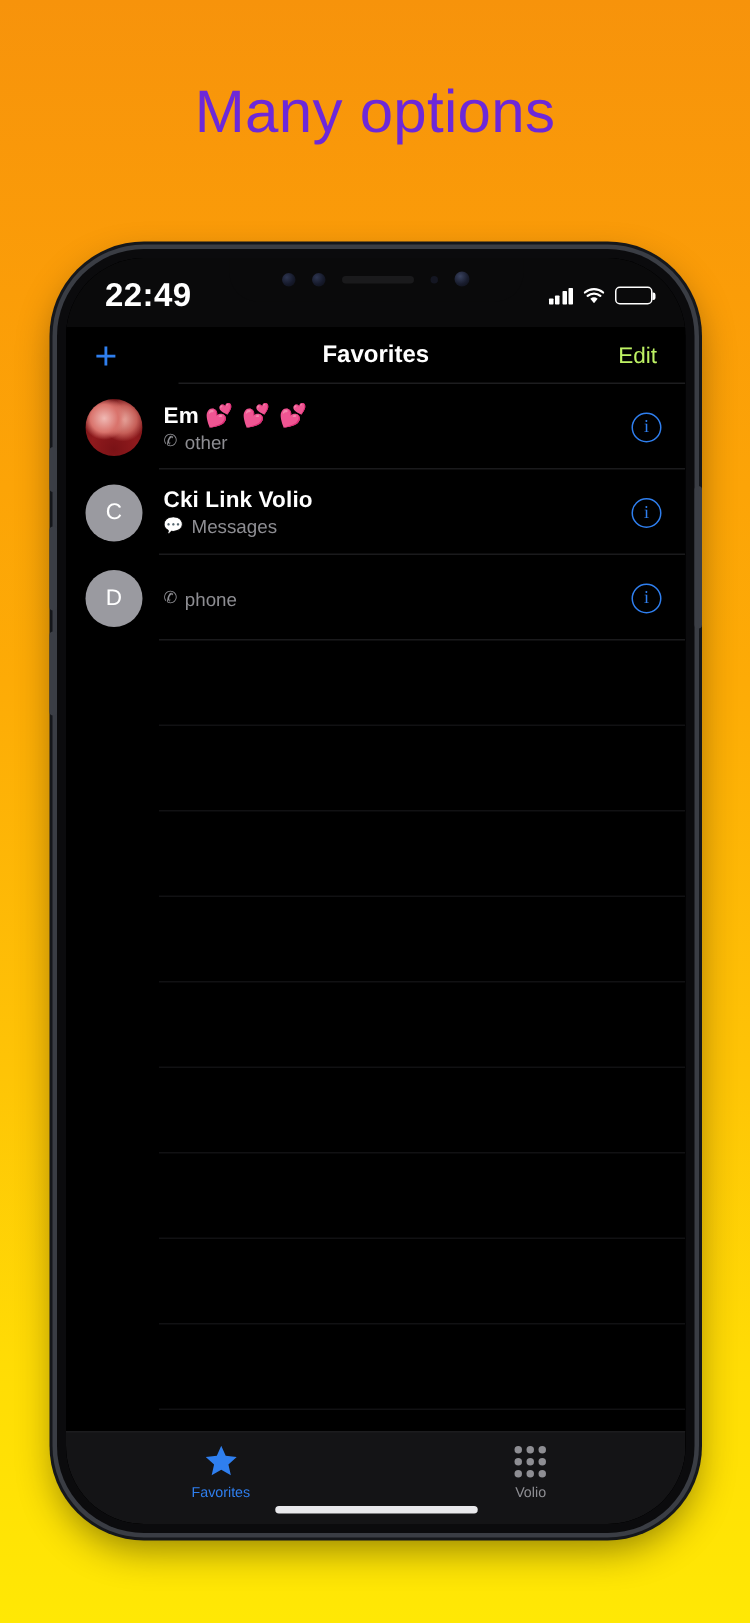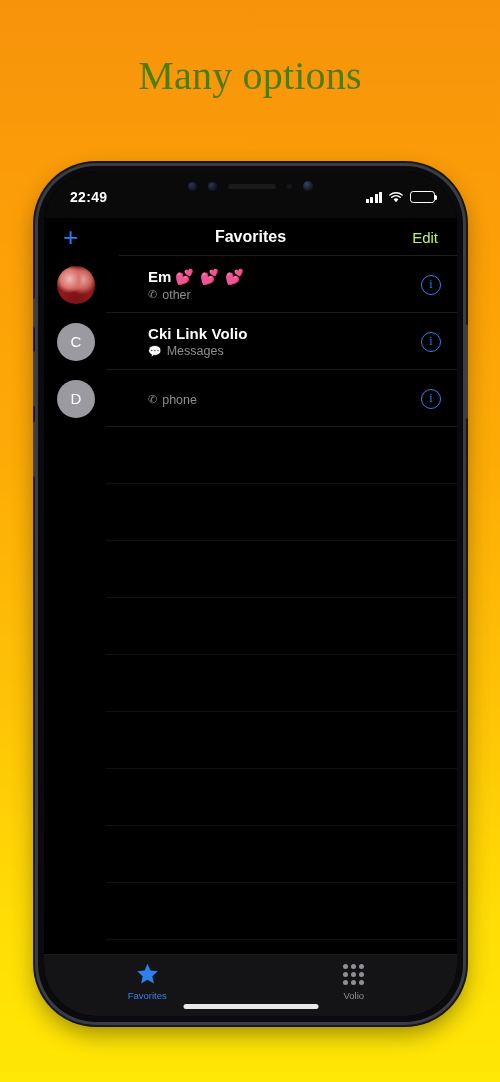--- a/index.html
+++ b/index.html
@@ -9,22 +9,22 @@
     background: linear-gradient(180deg, #F7930B 0%, #FB9D08 18%, #FDAB06 42%, #FEC406 66%, #FFDC05 84%, #FFE805 100%);
     position:relative;
   }
 
   
   .caption {
     position:absolute; top:0; left:0; width:500px; height:150px;
     display:flex; align-items:center; justify-content:center;
   }
   .caption-text {
-    color:#4d7c0f; font-size:40px; font-weight:400; letter-spacing:0.2px;
-    font-family:Liberation Serif, serif;
+    color:#6d28d9; font-size:40px; font-weight:400; letter-spacing:0.2px;
+    font-family:Liberation Sans, sans-serif;
   }
 
   
   .phone {
     position:absolute; left:38px; top:166px; width:425px; height:856px;
     border-radius:58px;
     background:#0b0b0d;
     box-shadow: 0 0 0 3px #3a3d44, 0 0 0 5px #15171b, 0 10px 26px rgba(0,0,0,.45);
   }
   .phone-inner {
@@ -44,21 +44,21 @@
     display:flex; flex-direction:column; overflow:hidden;
   }
 
   
   .statusbar {
     position:relative; height:46px; flex:0 0 46px;
     display:flex; align-items:center; justify-content:space-between;
     padding:0 22px 0 26px;
     background:#0a0a0b;
   }
-  .status-time { color:#fff; font-size:14px; font-weight:700; letter-spacing:.3px; padding-top:4px; }
+  .status-time { color:#fff; font-size:22px; font-weight:700; letter-spacing:.3px; padding-top:4px; }
   .status-right { display:flex; align-items:center; gap:7px; padding-top:4px; }
 
   .sig { display:flex; align-items:flex-end; gap:1.5px; height:11px; }
   .sig i { display:block; width:3px; background:#fff; border-radius:.5px; }
   .sig i:nth-child(1){ height:4px; }
   .sig i:nth-child(2){ height:6px; }
   .sig i:nth-child(3){ height:8.5px; }
   .sig i:nth-child(4){ height:11px; }
 
   .wifi { width:14px; height:11px; position:relative; }
@@ -96,21 +96,21 @@
   .nav-edit { color:#bef264; font-size:15px; font-weight:400; cursor:pointer; z-index:2; }
   .navbar::after {
     content:""; position:absolute; left:75px; right:0; bottom:0; height:1px;
     background:#1d1d1f;
   }
 
   
   .list { flex:1 1 auto; background:#000; position:relative; overflow:hidden; }
   .row {
     position:relative; height:57px; display:flex; align-items:center;
-    padding-left:13px; padding-right:16px;gap:39px;
+    padding-left:13px; padding-right:16px;
   }
   .row::after {
     content:""; position:absolute; left:62px; right:0; bottom:0; height:1px; background:#1a1a1c;
   }
   .avatar {
     width:38px; height:38px; border-radius:50%; flex:0 0 38px;
     display:flex; align-items:center; justify-content:center;
     color:#fff; font-size:15px; font-weight:400;
     background:#9a9aa0;
   }

